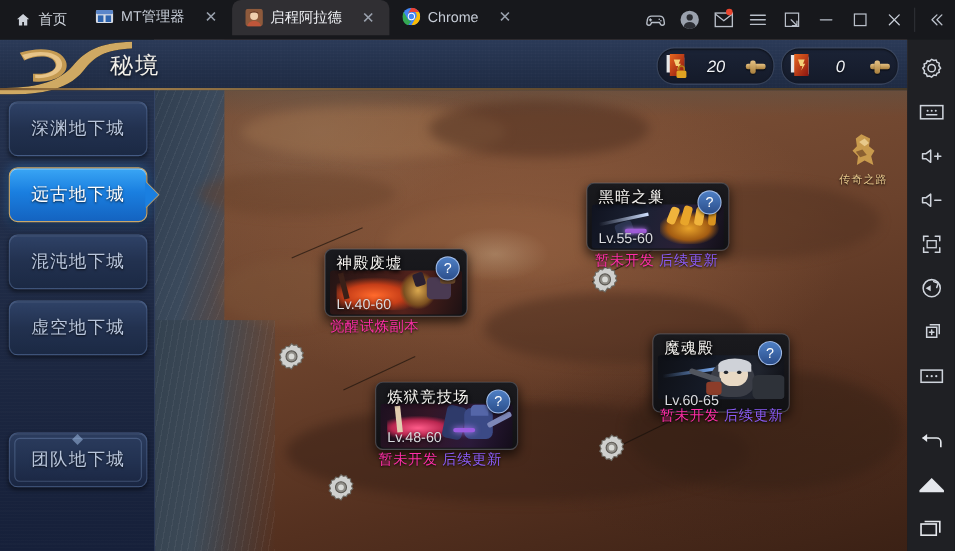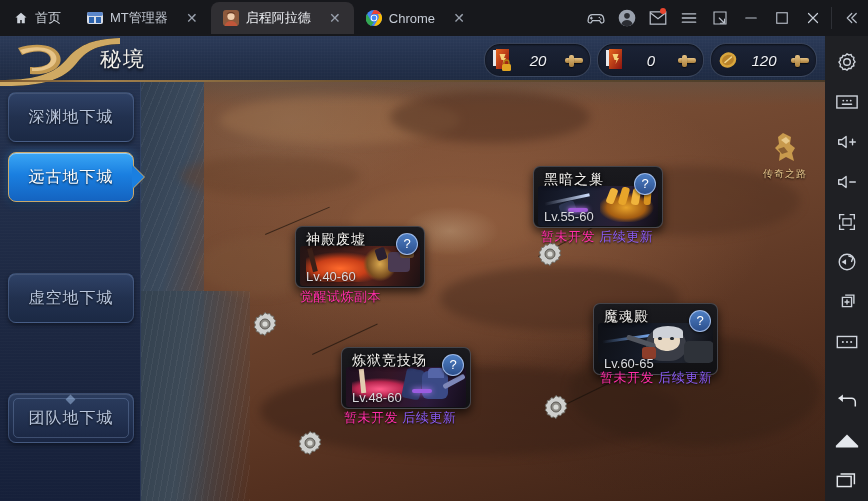--- a/index.html
+++ b/index.html
@@ -1,21 +1,21 @@
 <!DOCTYPE html>
 <html><head>
 <meta charset="utf-8">
 <style>
   html,body{margin:0;padding:0;background:#17181c;}
   body{width:868px;height:501px;overflow:hidden;font-family:"Liberation Sans","DejaVu Sans",sans-serif;}
   #app{position:relative;width:868px;height:501px;overflow:hidden;background:#1b1c20;}
 
   
   .tabbar{position:absolute;left:0;top:0;width:868px;height:36px;background:#17181c;display:flex;align-items:flex-end;}
-  .tb-left{display:flex;align-items:center;height:36px;}
+  .tb-left{display:flex;align-items:flex-start;height:36px;}
   .tb-home{display:flex;align-items:center;height:36px;padding:0 14px 0 14px;gap:7px;color:#cdd2da;font-size:13px;}
   .home-ic{width:14px;height:14px;display:block;}
   .tab{position:relative;display:flex;align-items:center;height:30px;padding:0 8px 0 12px;gap:7px;font-size:13px;color:#c6ccd6;border-radius:8px 8px 0 0;margin-bottom:0;}
   .tab.active{background:#302f33;color:#eceef2;height:32px;}
   .tab .favicon{width:16px;height:16px;border-radius:3px;flex:none;display:block;}
   .tab .tclose{width:22px;height:22px;display:flex;align-items:center;justify-content:center;color:#9aa1ad;font-size:14px;margin-left:6px;}
   .tb-right{margin-left:auto;display:flex;align-items:center;height:36px;padding-right:2px;}
   .tbtn{width:31px;height:36px;display:flex;align-items:center;justify-content:center;color:#b9bfc9;position:relative;}
   .tbtn svg{display:block;}
   .reddot{position:absolute;width:6px;height:6px;border-radius:50%;background:#e8452f;top:8px;right:7px;}
@@ -261,21 +261,21 @@
 
       <div class="mtn" style="left:240px;top:160px;width:140px;height:70px;
         background:radial-gradient(ellipse 50% 50% at 50% 50%,rgba(225,205,170,.30) 0%,rgba(0,0,0,0) 70%);"></div>
 
       <div class="path" style="left:125px;top:198px;width:70px;transform:rotate(-23deg);"></div>
       <div class="path" style="left:398px;top:220px;width:80px;transform:rotate(-28deg);"></div>
       <div class="path" style="left:172px;top:318px;width:72px;transform:rotate(-25deg);"></div>
       <div class="path" style="left:417px;top:372px;width:70px;transform:rotate(-26deg);"></div>
     </div>
 
-    <div class="legend" style="left:757px;top:95px;font-family:Liberation Serif, serif;">
+    <div class="legend" style="left:757px;top:84px;font-family:Liberation Serif, serif;">
       <svg width="40" height="34" viewBox="0 0 40 34" style="position:absolute;left:8px;top:0;">
         <path d="M18 2 26 6l-1 7 5 4-3 5 2 8-8-4-7 4 1-8-5-5 4-4-1-7z" fill="#c89a4d"></path>
         <path d="M16 9l5-3 4 4-4 3z" fill="#e8c98a"></path>
         <path d="M13 18l6-2 4 5-6 2z" fill="#8a5f31"></path>
       </svg>
       <span class="lt">传奇之路</span>
     </div>
 
     <div class="gear" style="left:537px;top:205px;">
       <svg width="26" height="26" viewBox="0 0 26 26">
@@ -397,20 +397,23 @@
 
     <div class="lpanel">
       <div class="grain"></div>
 
       <div class="mitem" style="top:10px;">
         <span>深渊地下城</span>
       </div>
       <div class="mitem sel" style="top:70px;">
         <span>远古地下城</span>
         <span class="arrow"></span>
+      </div>
+      <div class="mitem" style="top:131px;">
+        <span>混沌地下城</span>
       </div>
       <div class="mitem" style="top:191px;">
         <span>虚空地下城</span>
       </div>
       <div class="mitem fancy" style="top:311px;">
         <span>团队地下城</span>
       </div>
     </div>
 
     <div class="hdr">
@@ -459,31 +462,20 @@
                     <stop offset="1" stop-color="#8c1410"></stop>
                   </linearGradient>
                 </defs>
               <path d="M9.5 7h6l-1.5 4h2l-3.5 6 1-4h-2z" fill="#f6d27a"></path>
             </svg>
           </span>
           <span class="val">0</span>
           <span class="plus"></span>
         </div>
 
-        <div class="cur">
-          <span class="ico">
-            <svg width="24" height="26" viewBox="0 0 24 26">
-              <ellipse cx="12" cy="13" rx="8.5" ry="7.5" fill="#d9a63c" transform="rotate(-25 12 13)"></ellipse>
-              <ellipse cx="12" cy="13" rx="6" ry="5" fill="#b9832a" transform="rotate(-25 12 13)"></ellipse>
-              <path d="M9 15.5 15.5 10" stroke="#f2d68a" stroke-width="1.6" stroke-linecap="round"></path>
-            </svg>
-          </span>
-          <span class="val">120</span>
-          <span class="plus"></span>
-        </div>
 
       </div>
     </div>
 
   </div>
 
   <div class="rbar">
     <div class="rbtn">
       <svg width="22" height="22" viewBox="0 0 24 24" fill="none" stroke="#cfd4dc" stroke-width="1.5">
           <path d="M12 3.2l2.1 1.1 2.3-.4.9 2.2 2.2.9-.4 2.3L20.8 12l-1.7 1.8.4 2.3-2.2.9-.9 2.2-2.3-.4L12 20.8l-2.1-1.1-2.3.4-.9-2.2-2.2-.9.4-2.3L3.2 12l1.7-1.8-.4-2.3 2.2-.9.9-2.2 2.3.4z"></path>

